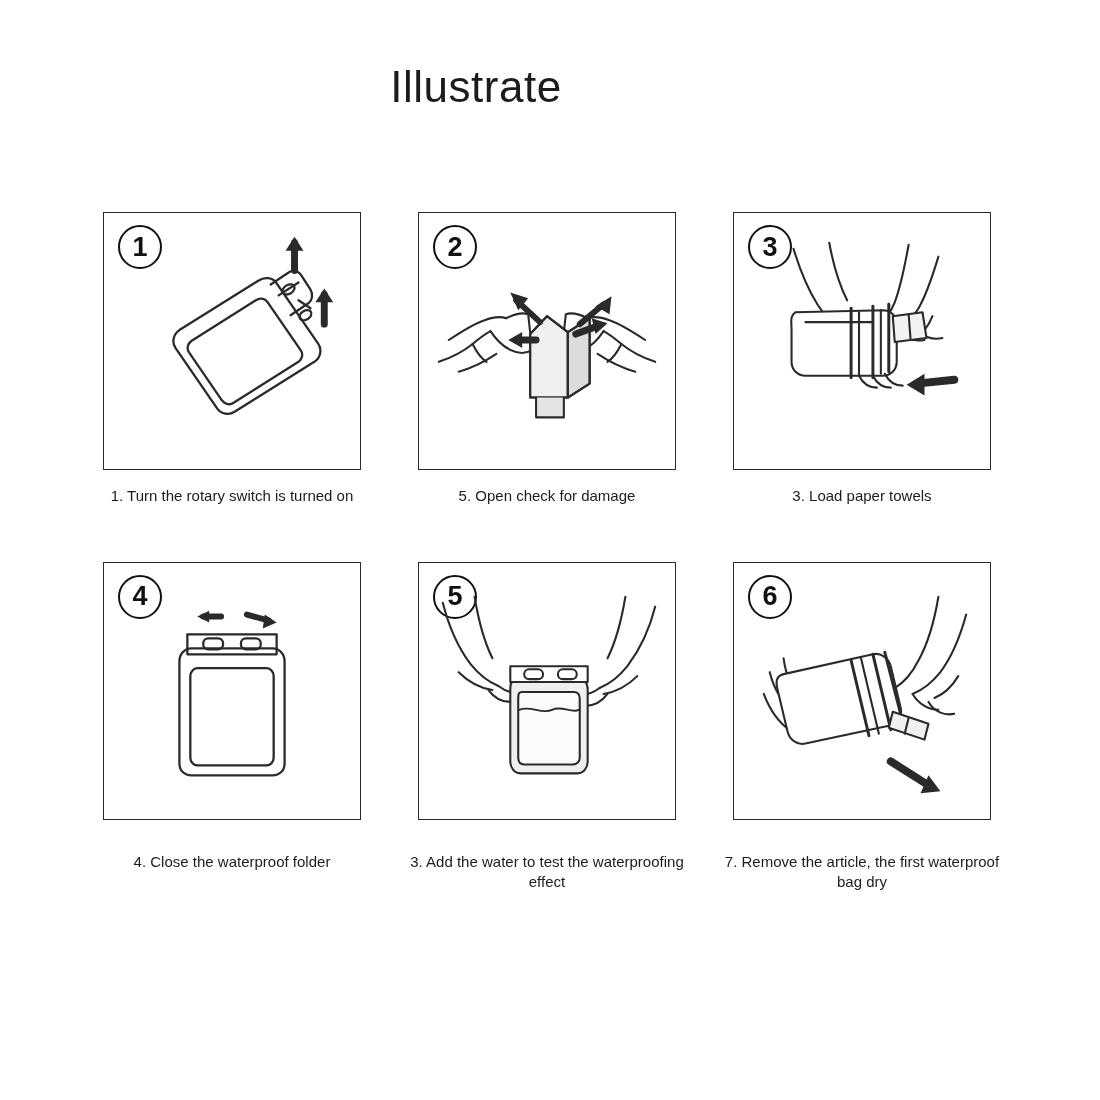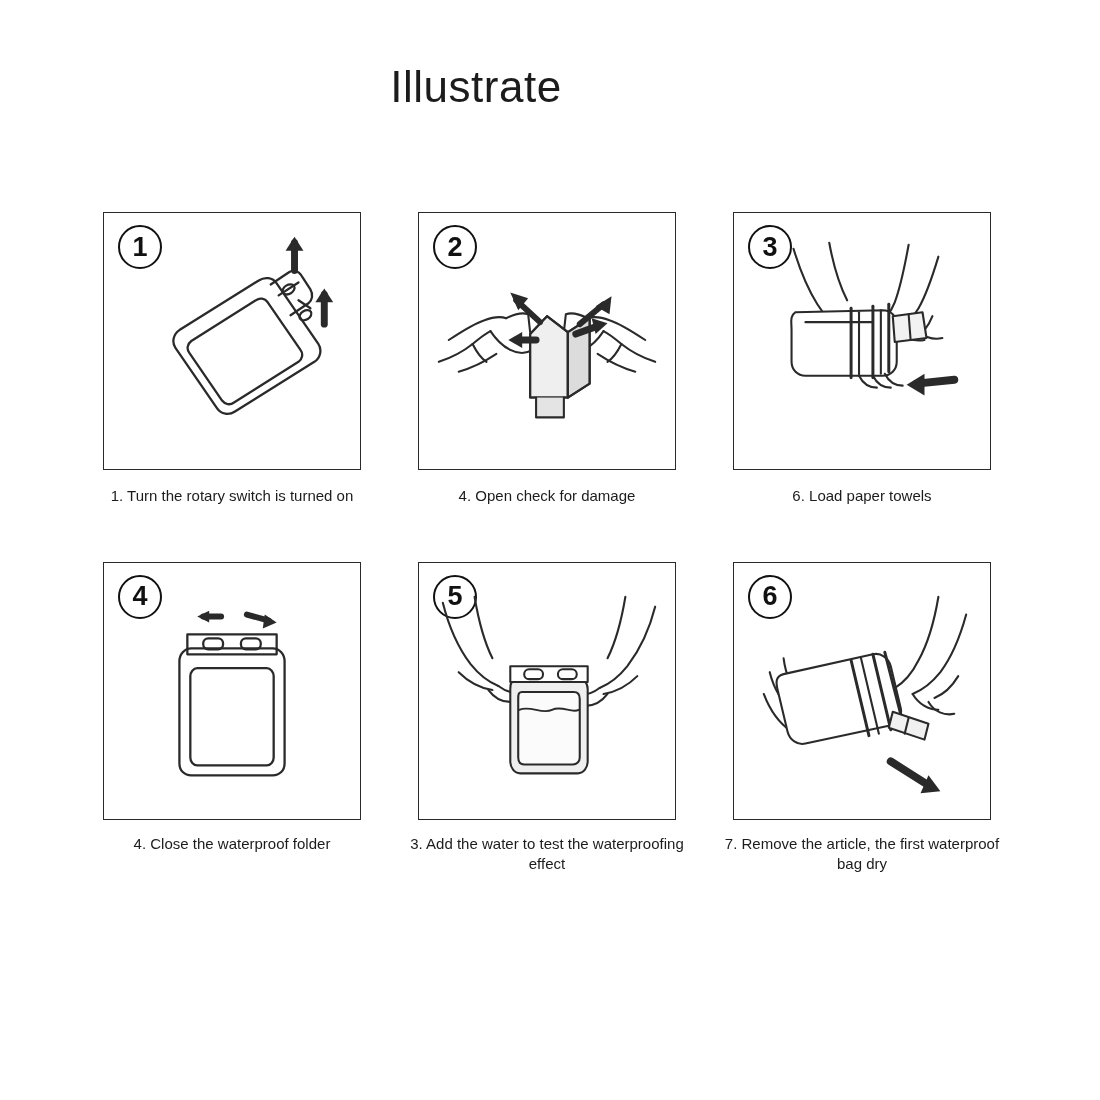--- a/index.html
+++ b/index.html
@@ -68,21 +68,21 @@
   }
   .art svg { display: block; width: 100%; height: 100%; }
   .caption {
     margin-top: 16px;
     font-size: 15px;
     line-height: 1.38;
     color: #1c1c1c;
     text-align: center;
     padding: 0 2px;
   }
-  .row2 .caption { margin-top: 14px; }
+  .row2 .caption { margin-top: 32px; }
   .spacer { width: 35px; }
 </style>
 </head>
 <body>
 
 <div class="page-title">Illustrate</div>
 
 <div class="grid">
 
   <div class="cell">
@@ -146,21 +146,21 @@
           <path d="M92,80 L110,86 L100,98 Z" fill="#2a2a2a" stroke="none"></path>
           <path d="M162,112 L186,92" stroke-width="6"></path>
           <path d="M194,84 L192,102 L178,94 Z" fill="#2a2a2a" stroke="none"></path>
           <path d="M118,128 L98,128" stroke-width="7"></path>
           <path d="M90,128 L104,120 L104,136 Z" fill="#2a2a2a" stroke="none"></path>
           <path d="M158,122 L180,114" stroke-width="7"></path>
           <path d="M190,111 L178,122 L174,106 Z" fill="#2a2a2a" stroke="none"></path>
         </svg>
       </div>
     </div>
-    <div class="caption">4. Open check for damage</div>
+    <div class="caption">5. Open check for damage</div>
   </div>
 
   <div class="spacer"></div>
 
   <div class="cell">
     <div class="panel">
       <div class="badge">3</div>
       <div class="art">
         <svg viewBox="0 0 258 258" fill="none" stroke="#2a2a2a" stroke-width="2.1" stroke-linecap="round" stroke-linejoin="round">
 
@@ -188,21 +188,21 @@
 
           <path d="M222,168 L184,172" stroke-width="8"></path>
           <path d="M174,173 L192,162 L192,184 Z" fill="#2a2a2a" stroke="none"></path>
 
           <path d="M126,164 C130,172 136,176 144,176"></path>
           <path d="M140,164 C144,172 150,176 158,176"></path>
           <path d="M152,162 C156,170 162,174 170,174"></path>
         </svg>
       </div>
     </div>
-    <div class="caption">6. Load paper towels</div>
+    <div class="caption">3. Load paper towels</div>
   </div>
 
   <div style="grid-column: 1 / -1; height: 55px;"></div>
 
   <div class="cell row2">
     <div class="panel">
       <div class="badge">4</div>
       <div class="art">
         <svg viewBox="0 0 258 258" fill="none" stroke="#2a2a2a" stroke-width="2.3" stroke-linecap="round" stroke-linejoin="round">
 

